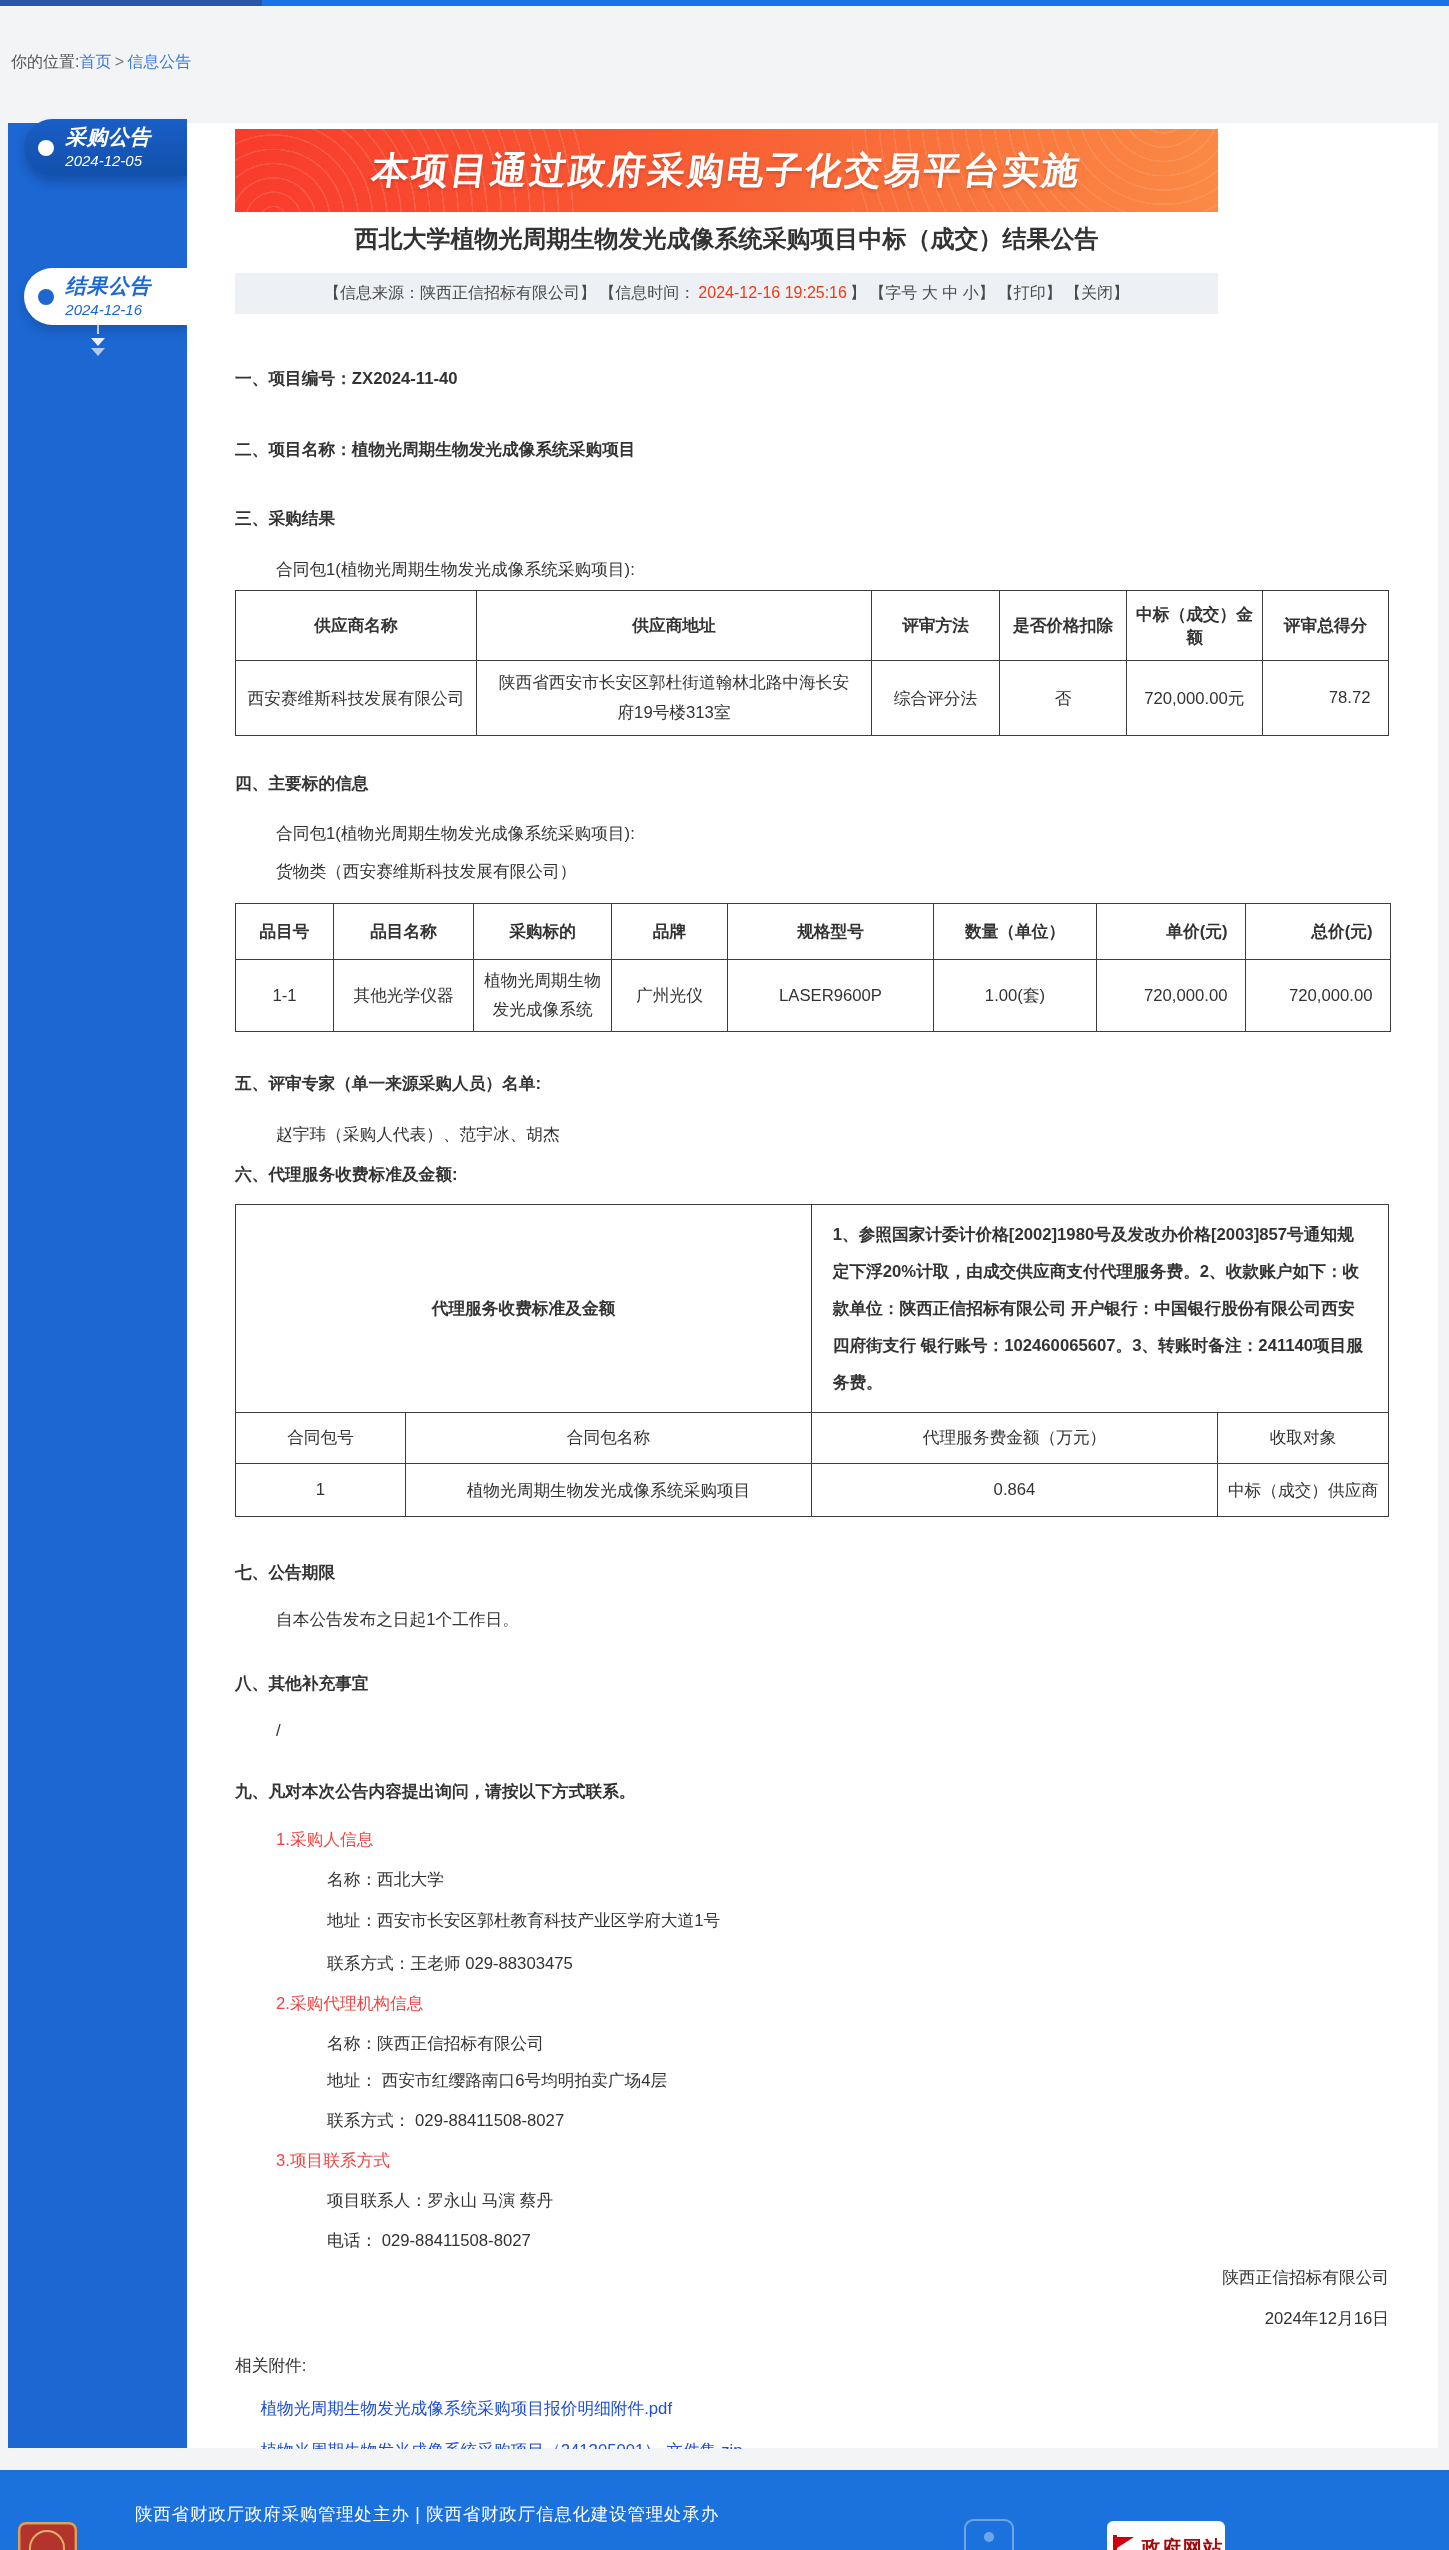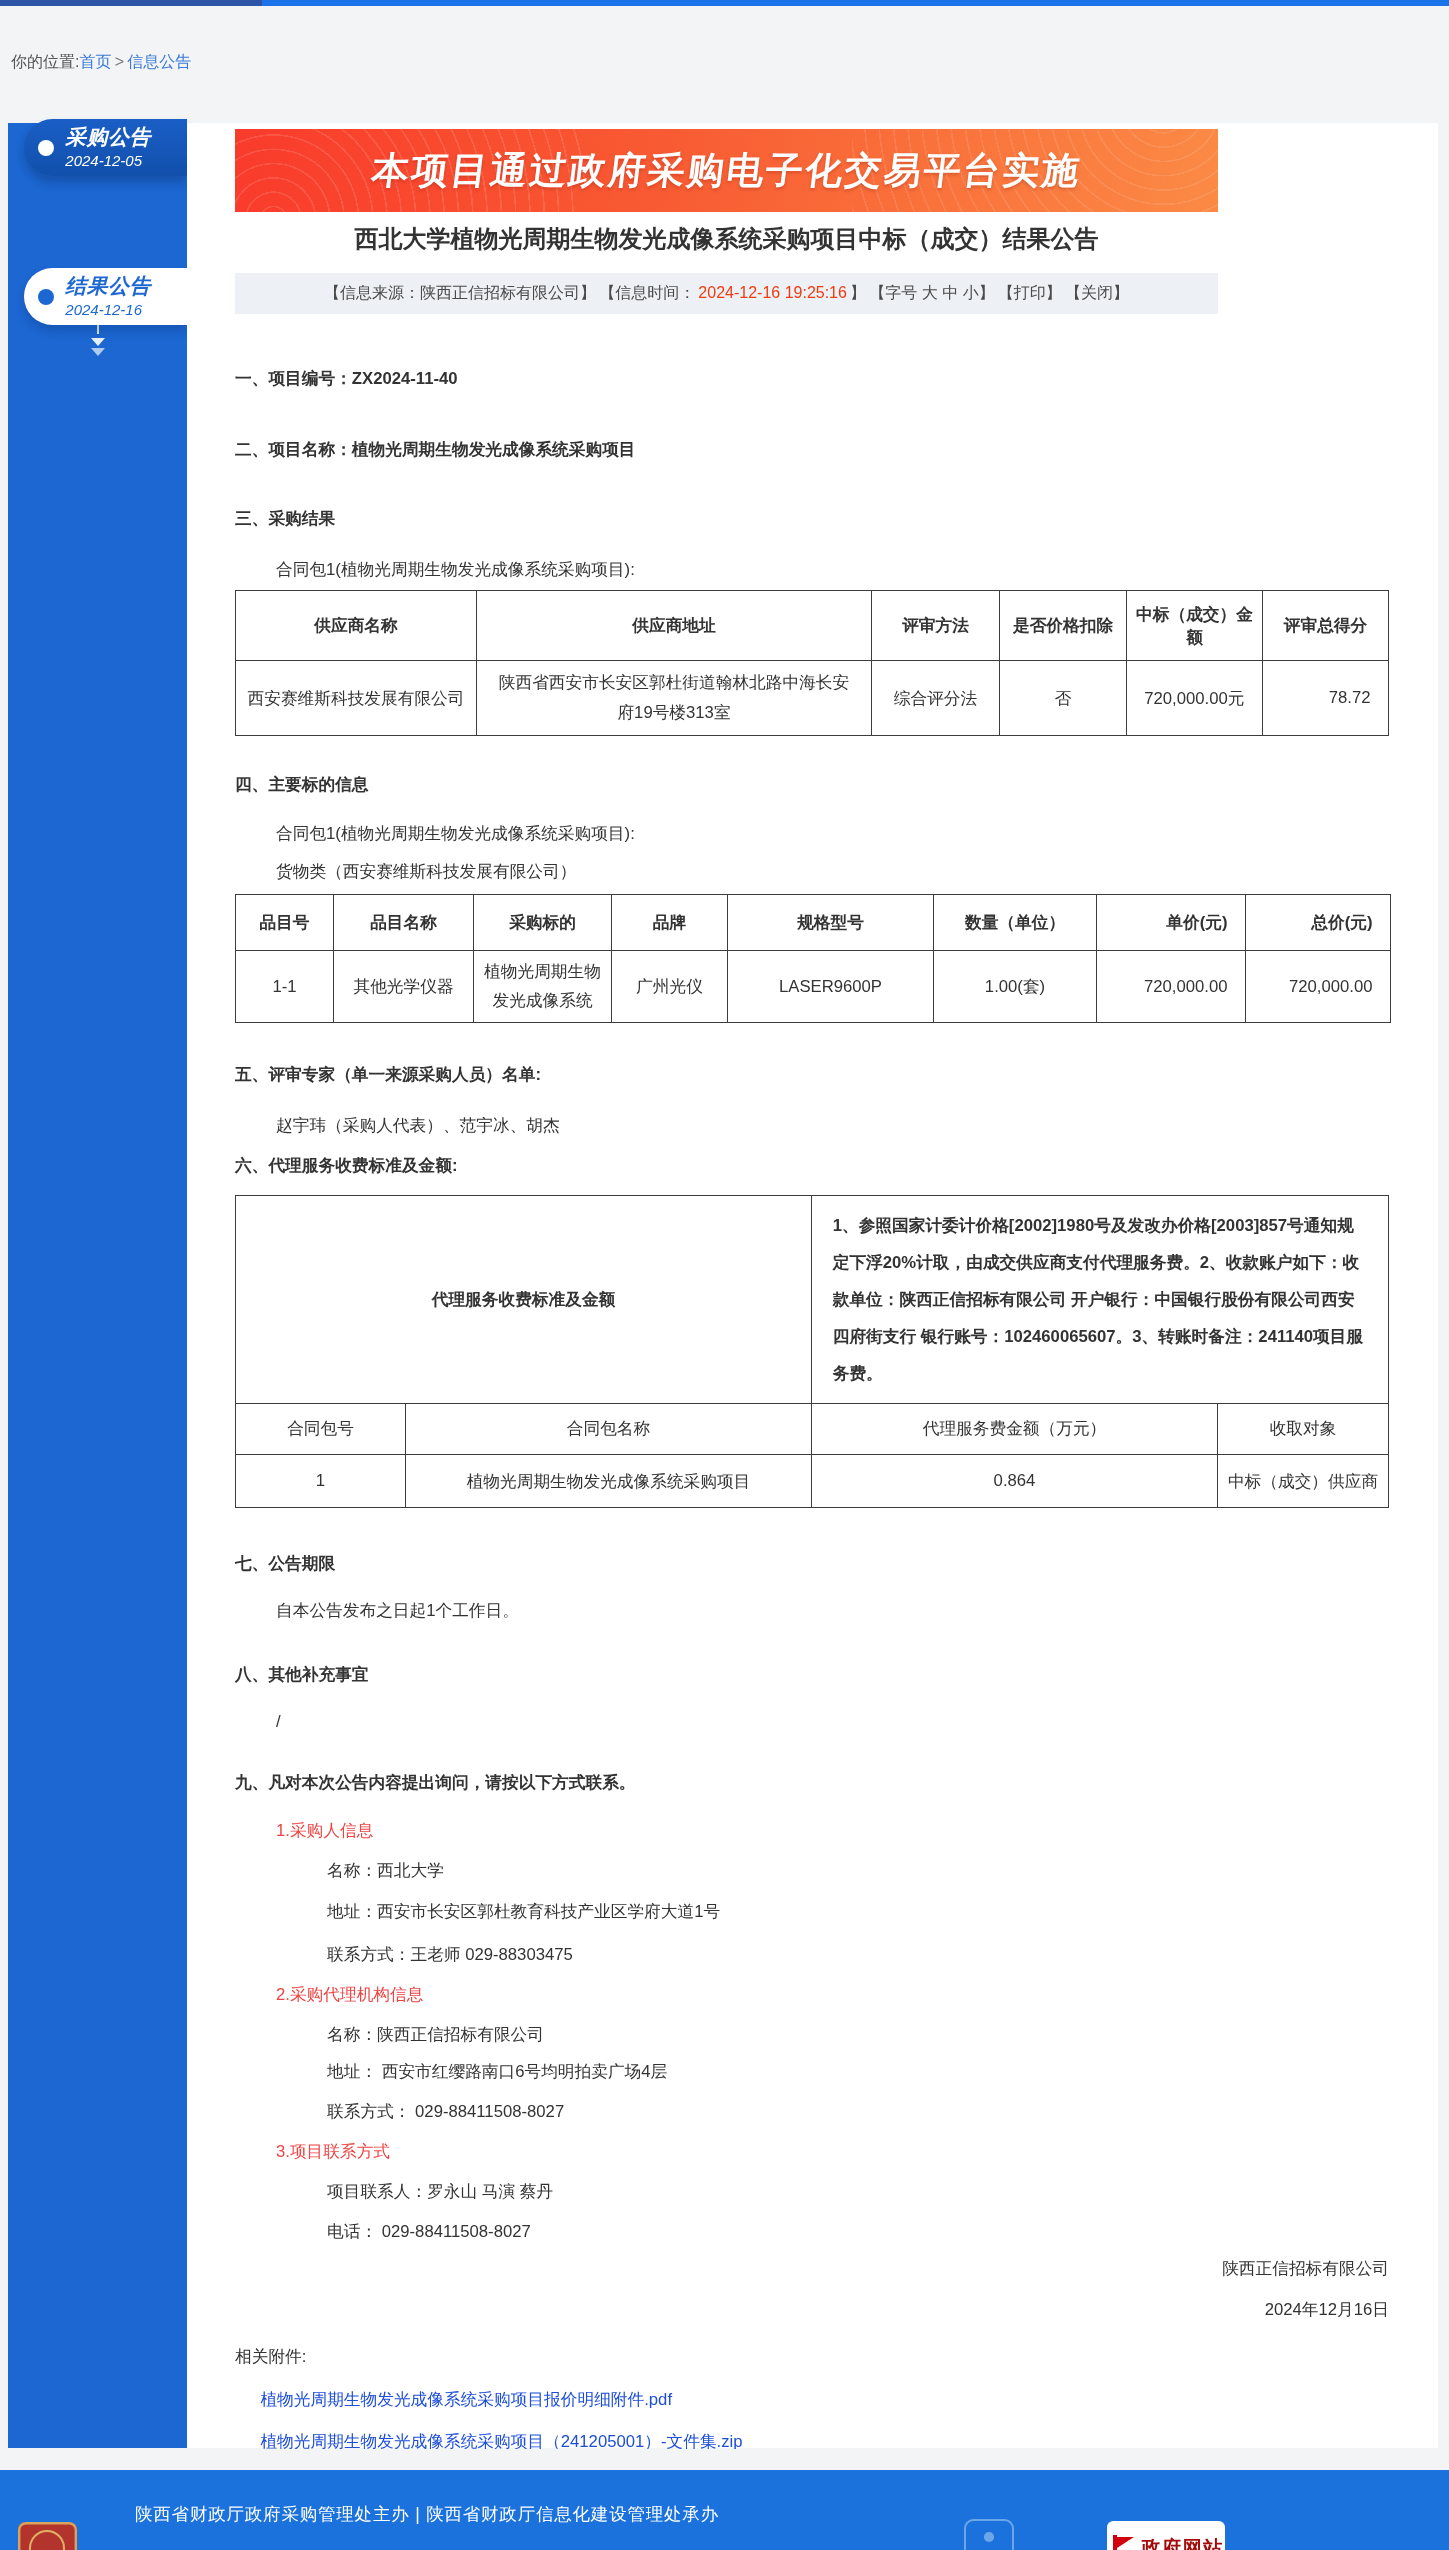--- a/index.html
+++ b/index.html
@@ -183,25 +183,25 @@
           <td>西安赛维斯科技发展有限公司</td>
           <td class="addr">陕西省西安市长安区郭杜街道翰林北路中海长安府19号楼313室</td>
           <td>综合评分法</td>
           <td>否</td>
           <td class="r">720,000.00元</td>
           <td class="r">78.72</td>
         </tr>
       </tbody>
         </table>
 
-      <div class="h" style="margin-top:37px;">四、主要标的信息</div>
+      <div class="h" style="margin-top:37px;font-family:Liberation Mono, monospace;">四、主要标的信息</div>
       <div class="p" style="margin-top:25px;">合同包1(植物光周期生物发光成像系统采购项目):</div>
       <div class="p" style="margin-top:13.5px;">货物类（西安赛维斯科技发展有限公司）</div>
 
-      <table class="tbl t2" style="margin-top:10px;">
+      <table class="tbl t2" style="margin-top:19px;">
         <colgroup>
             <col style="width:98px">
             <col style="width:140px">
             <col style="width:138px">
             <col style="width:116px">
             <col style="width:206px">
             <col style="width:163px">
             <col style="width:149px">
             <col style="width:145px">
           </colgroup>

